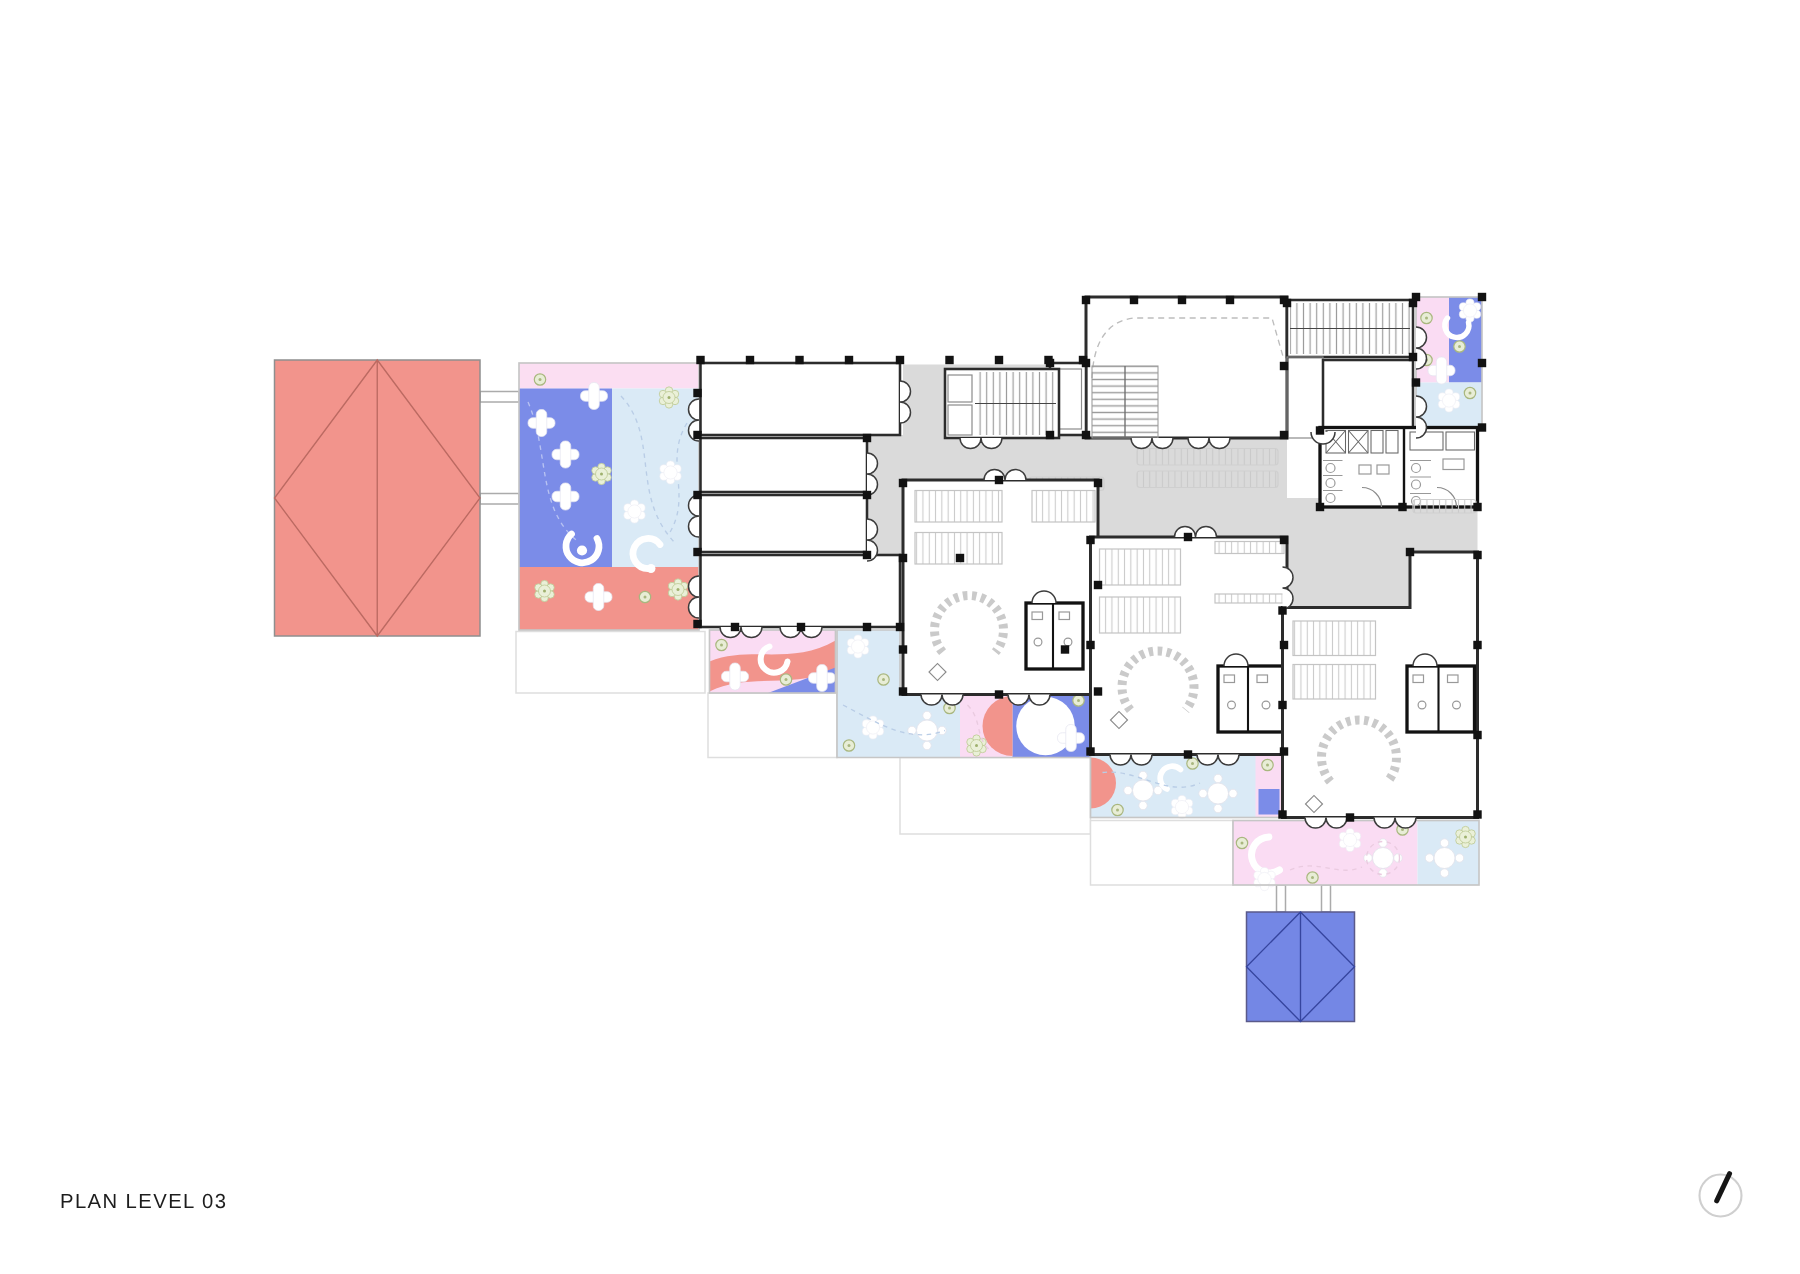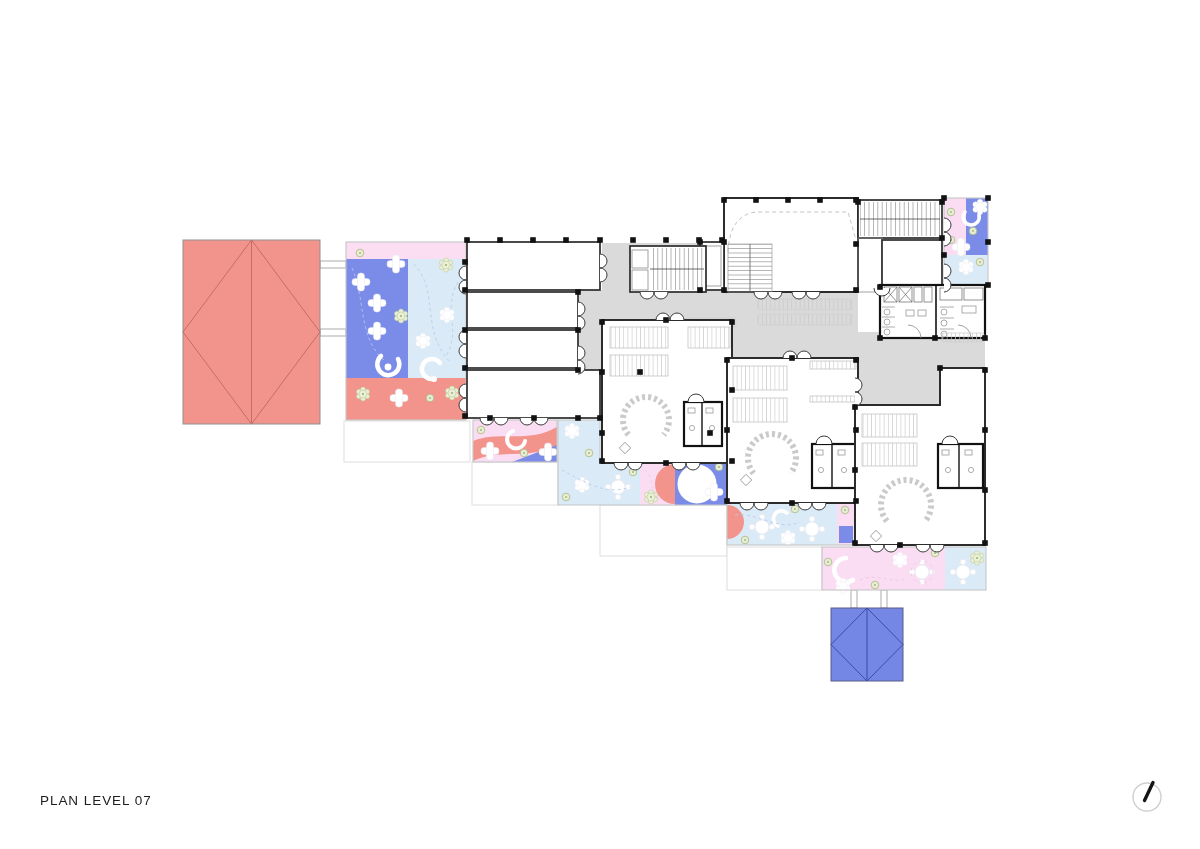--- a/index.html
+++ b/index.html
@@ -450,14 +450,14 @@
         <use href="#col" x="942" y="202"></use>
         <use href="#col" x="942" y="238"></use>
   </g>
 
   <g>
     <circle cx="1147" cy="797" r="14" fill="#fff" stroke="var(--c-north_ring)" stroke-width="1.4"></circle>
     <line x1="1153" y1="782.5" x2="1144.5" y2="800.5" stroke="#151515" stroke-width="3.4" stroke-linecap="round"></line>
   </g>
 </svg>
 
-<div class="plan-title">PLAN LEVEL 07</div>
+<div class="plan-title">PLAN LEVEL 03</div>
 </div>
 
 </body></html>

